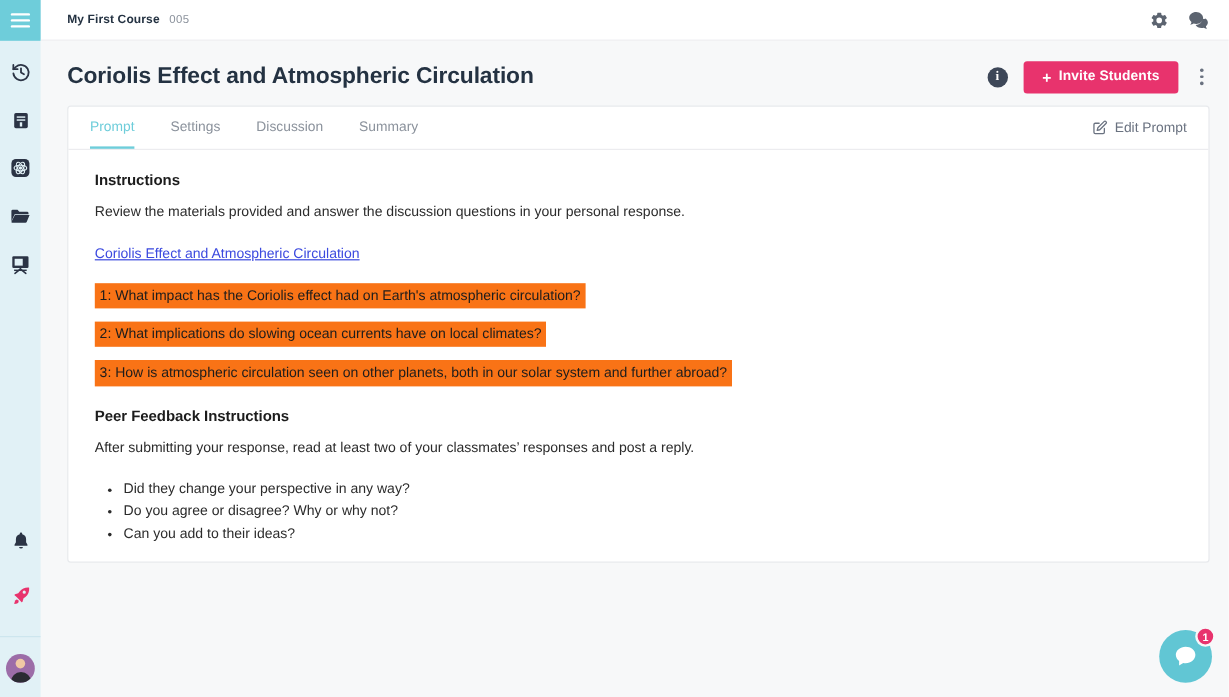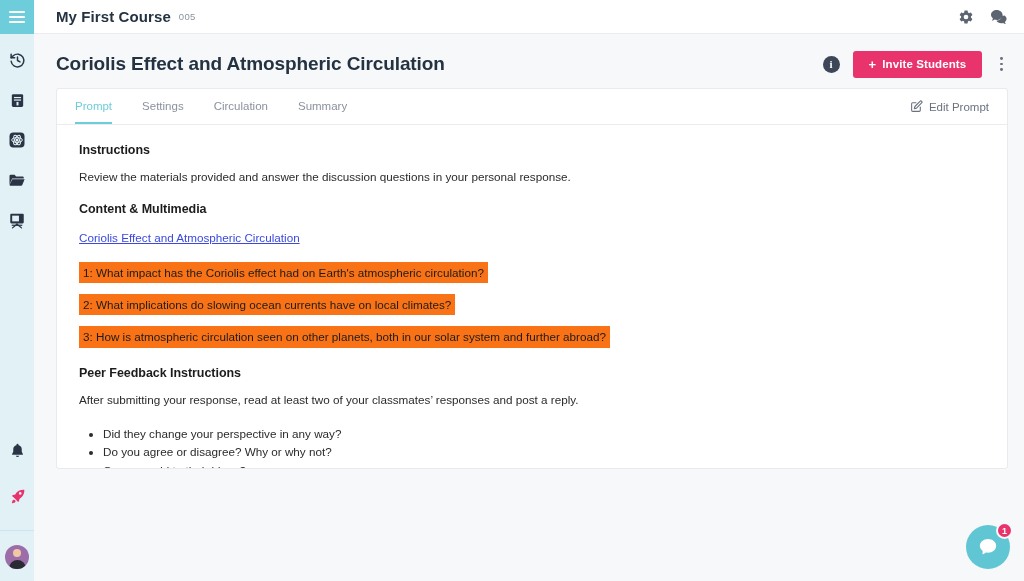--- a/index.html
+++ b/index.html
@@ -45,21 +45,21 @@
 
   
   .right { flex: 1; display: flex; flex-direction: column; min-width: 0; }
 
   .topbar {
     height: 34px; background: #ffffff;
     border-bottom: 1px solid #ececef;
     display: flex; align-items: center; padding: 0 16px 0 22px;
     flex: 0 0 34px;
   }
-  .course-name { font-size: 15px; font-weight: bold; color: #243242; letter-spacing: .1px; }
+  .course-name { font-size: 10px; font-weight: bold; color: #243242; letter-spacing: .1px; }
   .course-code { font-size: 9.5px; color: #8b929c; margin-left: 8px; letter-spacing: .3px; }
   .topbar-spacer { flex: 1; }
   .topbar-icons { display: flex; align-items: center; gap: 16px; color: #5c6470; }
   .topbar-icons > span { cursor: pointer; display: flex; }
 
   .main {
     flex: 1; background: #f7f8f9; position: relative;
     padding: 0 16px 0 22px; overflow: hidden;
   }
 
@@ -256,37 +256,36 @@
             <i></i>
           </div>
         </div>
       </div>
 
       <div class="card">
 
         <div class="tabs-row">
           <div class="tab active">Prompt</div>
           <div class="tab">Settings</div>
-          <div class="tab">Circulation</div>
+          <div class="tab">Discussion</div>
           <div class="tab">Summary</div>
           <div class="tabs-spacer"></div>
           <div class="edit-prompt">
             <svg width="13" height="13" viewBox="0 0 24 24" fill="none" stroke="#6a7280" stroke-width="2" stroke-linecap="round" stroke-linejoin="round">
               <path d="M19 13v6a2 2 0 0 1-2 2H5a2 2 0 0 1-2-2V7a2 2 0 0 1 2-2h6"></path>
               <path d="M18.5 2.5a2.12 2.12 0 0 1 3 3L12 15l-4 1 1-4z"></path>
             </svg>
             <span>Edit Prompt</span>
           </div>
         </div>
 
         <div class="card-body">
           <h3 class="sec tight">Instructions</h3>
           <p class="para">Review the materials provided and answer the discussion questions in your personal response.</p>
 
-          <h3 class="sec">Content &amp; Multimedia</h3>
           <a class="content-link" href="#">Coriolis Effect and Atmospheric Circulation</a>
 
           <div class="q-wrap">
             <span class="q">1: What impact has the Coriolis effect had on Earth's atmospheric circulation?</span>
           </div>
           <div class="q-wrap">
             <span class="q">2: What implications do slowing ocean currents have on local climates?</span>
           </div>
           <div class="q-wrap" style="margin-bottom:7px;">
             <span class="q">3: How is atmospheric circulation seen on other planets, both in our solar system and further abroad?</span>

